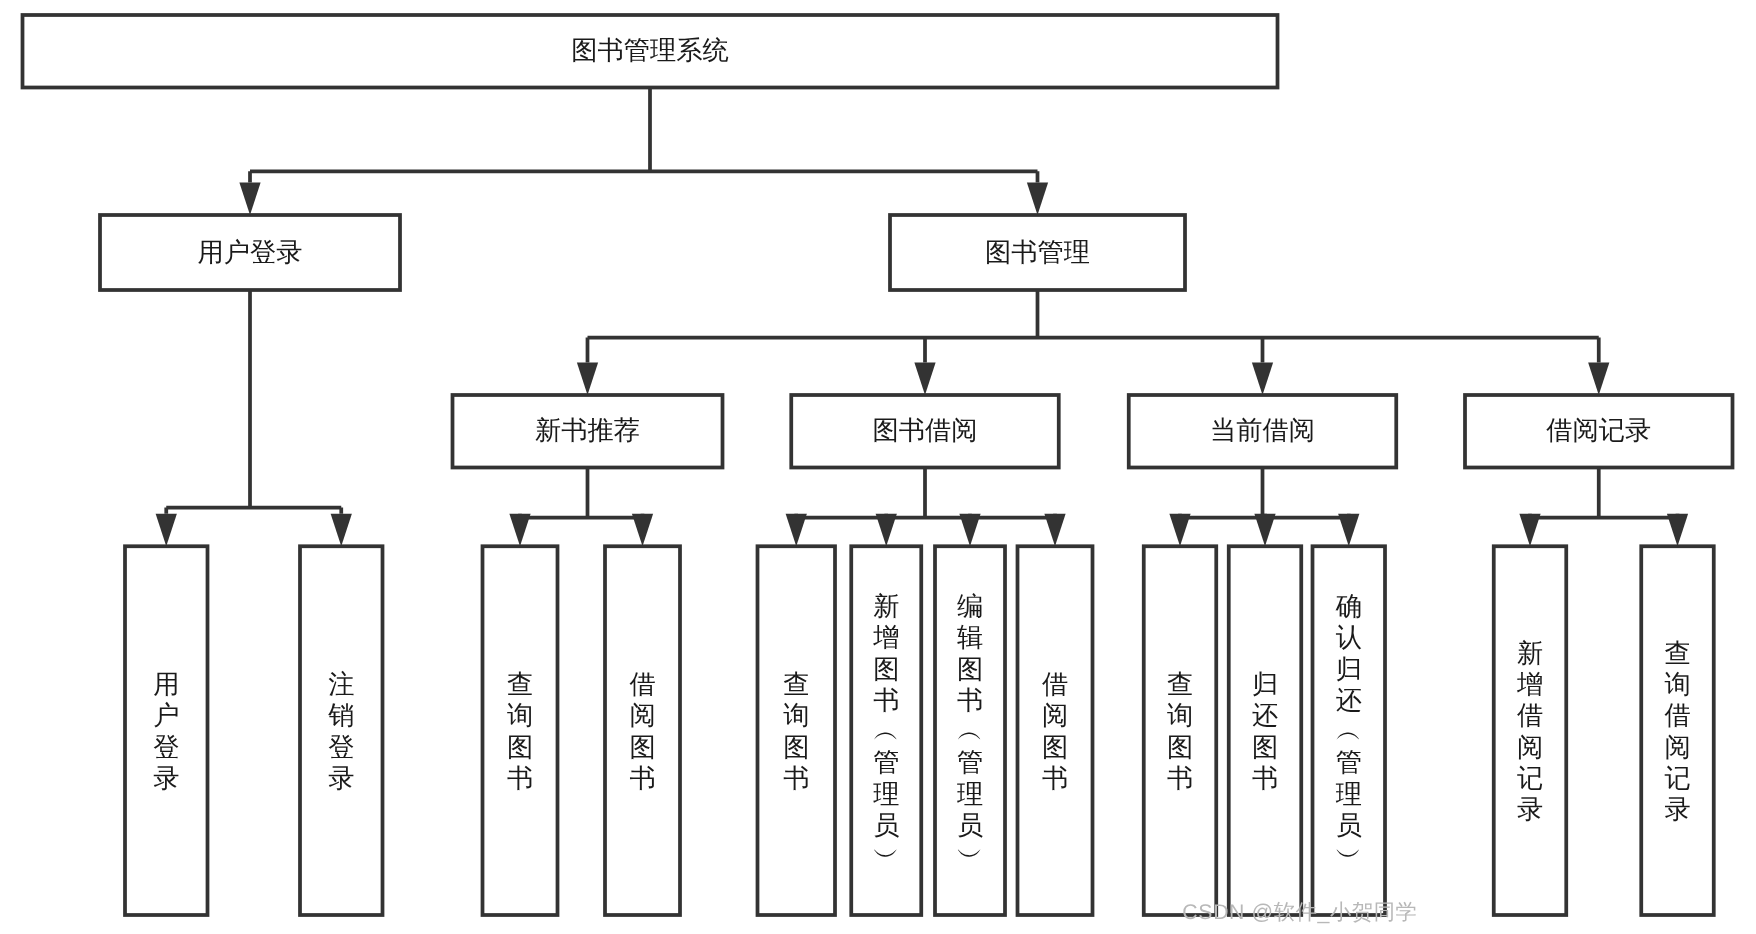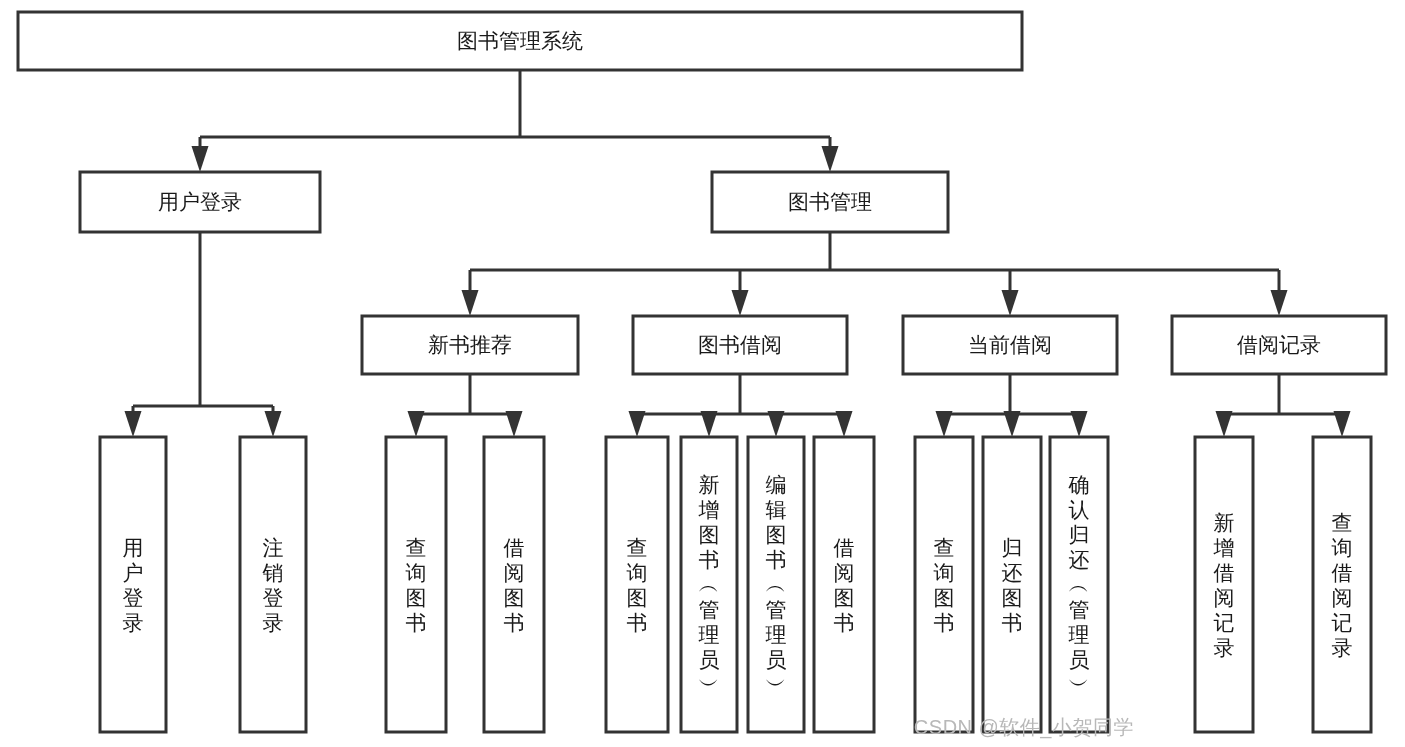--- a/index.html
+++ b/index.html
@@ -51,21 +51,21 @@
     font-family: "Liberation Sans", "DejaVu Sans", sans-serif;
     font-size: 21px;
     fill: #1a1a1a;
     text-anchor: middle;
   }
   .watermark {
     position: absolute;
     right: 8px;
     bottom: 6px;
     font-family: "Liberation Sans", "DejaVu Sans", sans-serif;
-    font-size: 20px;
+    font-size: 17px;
     color: #b8b8b8;
     letter-spacing: 0.5px;
     white-space: nowrap;
     pointer-events: none;
   }
 </style>
 </head>
 <body>
 
 <div id="diagram-root">

